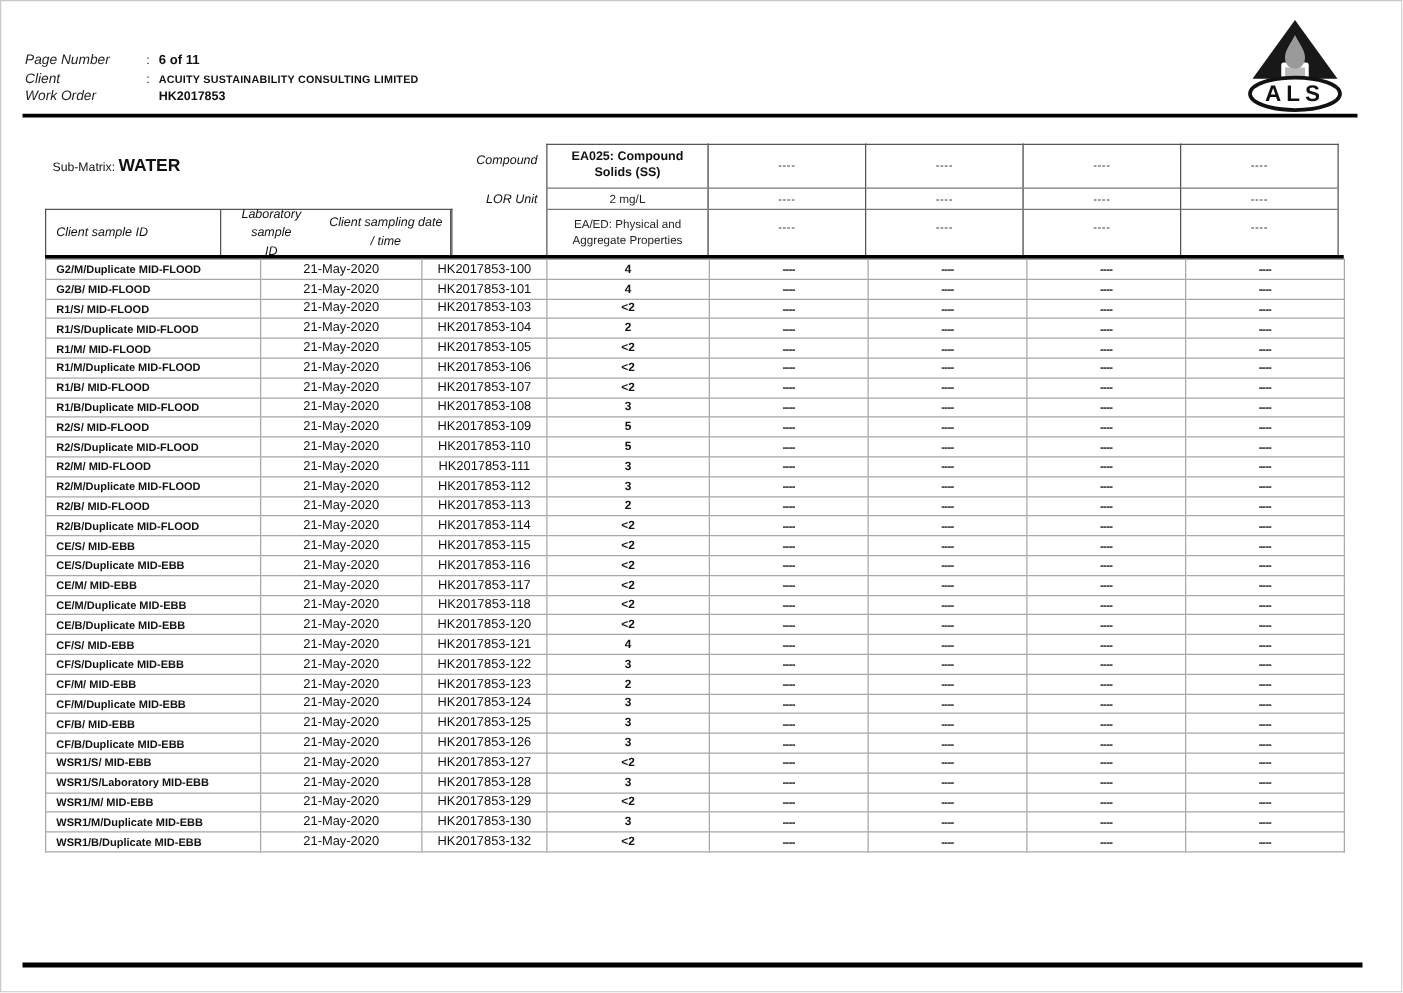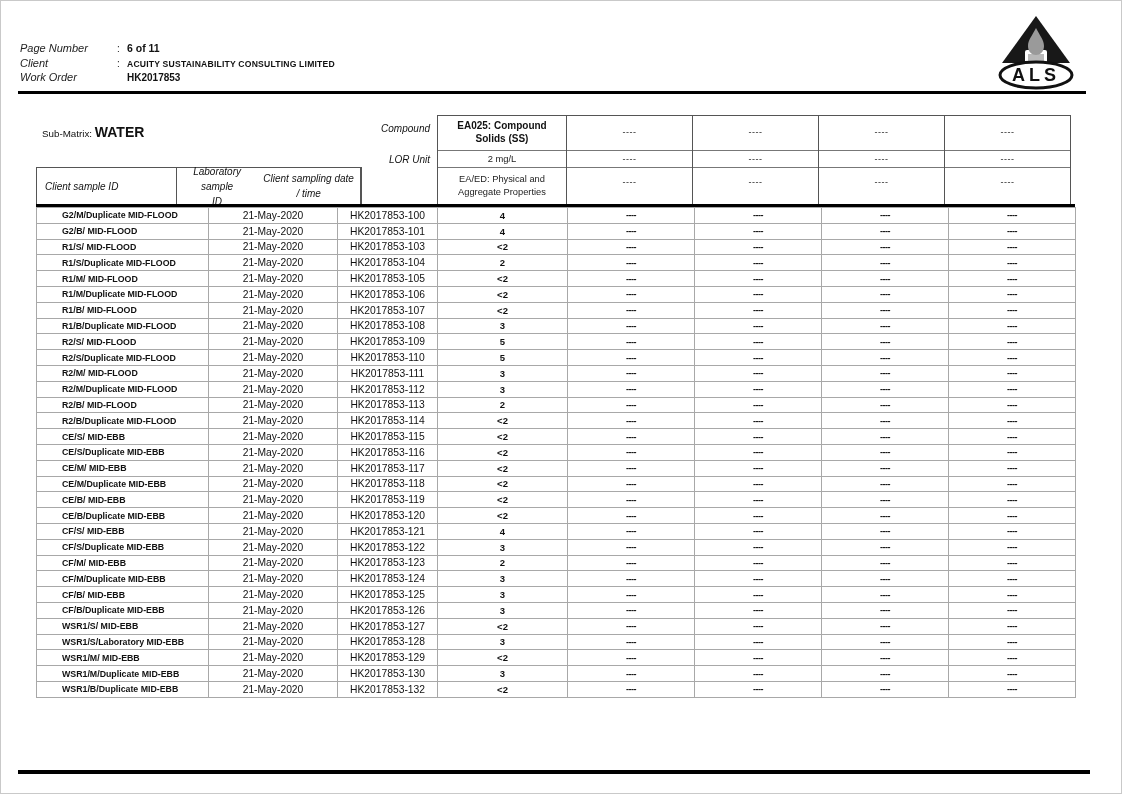--- a/index.html
+++ b/index.html
@@ -38,21 +38,21 @@
             border:1px solid #555;border-bottom:none;display:flex;font-style:italic;font-size:10px;}
   .lh-cell{box-sizing:border-box;height:100%;display:flex;flex-direction:column;justify-content:center;}
   .lh-c1{width:172px;border-right:1px solid #555;padding-left:8px;}
   .lh-c2{width:129px;border-right:1px solid #555;text-align:center;line-height:15px;}
   .lh-c3{width:100px;text-align:center;line-height:15px;}
   .thick-mid{position:absolute;left:36px;top:204px;width:1039px;height:2.5px;background:#000;}
   
   .data{position:absolute;left:36px;top:207px;width:1039px;border-collapse:collapse;table-layout:fixed;}
   .data td{box-sizing:border-box;border:1px solid #a8a8a8;height:15.8px;padding:0;
            text-align:center;font-size:10.3px;color:#111;overflow:hidden;white-space:nowrap;}
-  .data td.c-sample{text-align:left;padding-left:25px;font-weight:bold;font-size:8.8px;}
+  .data td.c-sample{text-align:left;padding-left:8px;font-weight:bold;font-size:8.8px;}
   .data td.c-res{font-weight:bold;font-size:9.5px;}
   .data td.c-dash{font-weight:bold;font-size:9px;letter-spacing:-0.5px;}
   .rule-bottom{position:absolute;left:18px;top:770px;width:1072px;height:4px;background:#000;}
 </style>
 </head>
 <body>
 
 <div class="page">
 
   <div class="hdr-row" style="top:42px">
@@ -341,30 +341,20 @@
           <td class="c-sample">CE/M/Duplicate MID-EBB</td>
           <td class="c-date">21-May-2020</td>
           <td class="c-lab">HK2017853-118</td>
           <td class="c-res">&lt;2</td>
           <td class="c-dash">----</td>
           <td class="c-dash">----</td>
           <td class="c-dash">----</td>
           <td class="c-dash">----</td>
         </tr>
         <tr>
-          <td class="c-sample">CE/B/ MID-EBB</td>
-          <td class="c-date">21-May-2020</td>
-          <td class="c-lab">HK2017853-119</td>
-          <td class="c-res">&lt;2</td>
-          <td class="c-dash">----</td>
-          <td class="c-dash">----</td>
-          <td class="c-dash">----</td>
-          <td class="c-dash">----</td>
-        </tr>
-        <tr>
           <td class="c-sample">CE/B/Duplicate MID-EBB</td>
           <td class="c-date">21-May-2020</td>
           <td class="c-lab">HK2017853-120</td>
           <td class="c-res">&lt;2</td>
           <td class="c-dash">----</td>
           <td class="c-dash">----</td>
           <td class="c-dash">----</td>
           <td class="c-dash">----</td>
         </tr>
         <tr>

